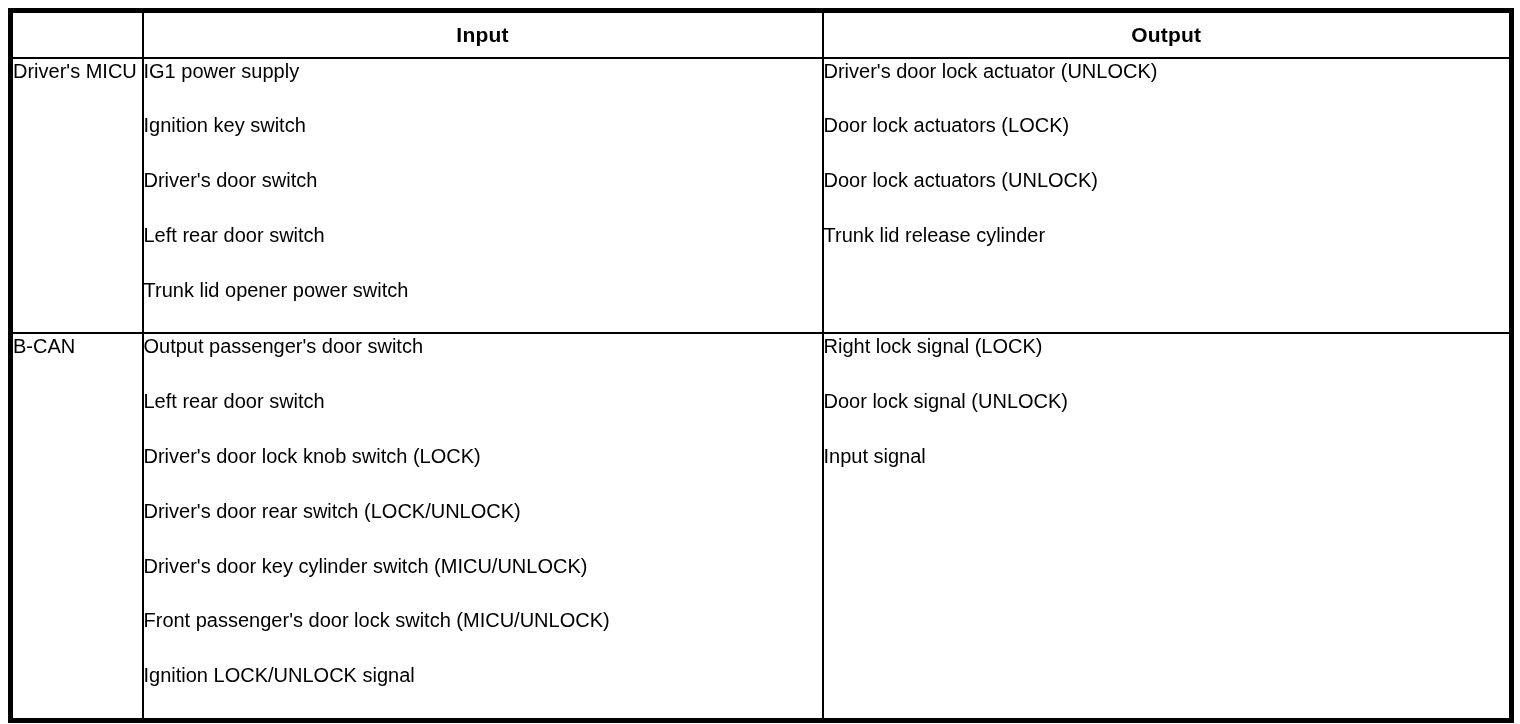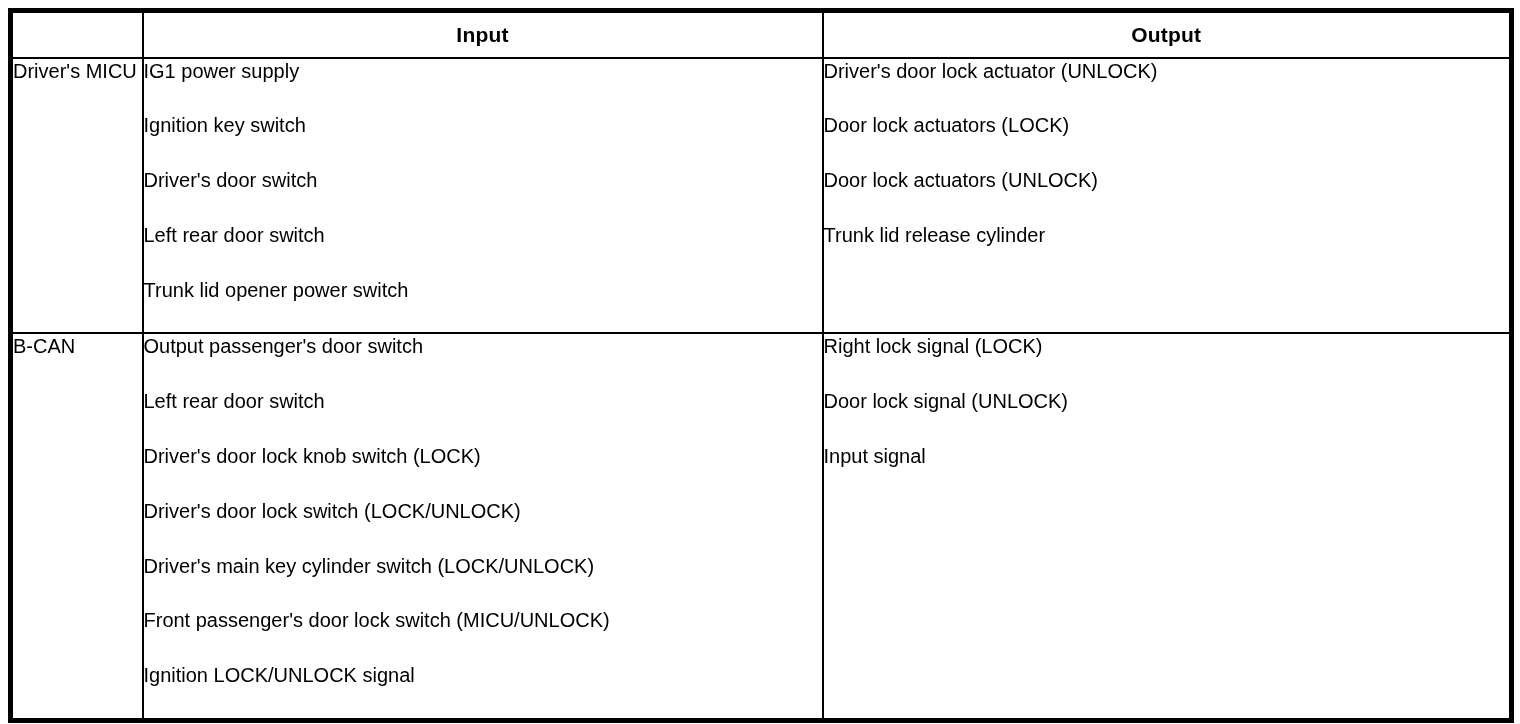--- a/index.html
+++ b/index.html
@@ -104,22 +104,22 @@
             </div>
         </td>
       </tr>
       <tr class="row-bcan">
         <td class="src-cell">B-CAN</td>
         <td class="list-cell">
           <div class="list">
               <div class="line">Output passenger's door switch</div>
               <div class="line">Left rear door switch</div>
               <div class="line">Driver's door lock knob switch (LOCK)</div>
-              <div class="line">Driver's door lock switch (LOCK/UNLOCK)</div>
-              <div class="line">Driver's main key cylinder switch (LOCK/UNLOCK)</div>
+              <div class="line">Driver's door rear switch (LOCK/UNLOCK)</div>
+              <div class="line">Driver's door key cylinder switch (MICU/UNLOCK)</div>
               <div class="line">Front passenger's door lock switch (MICU/UNLOCK)</div>
               <div class="line">Ignition LOCK/UNLOCK signal</div>
             </div>
         </td>
         <td class="list-cell">
           <div class="list">
               <div class="line">Right lock signal (LOCK)</div>
               <div class="line">Door lock signal (UNLOCK)</div>
               <div class="line">Input signal</div>
             </div>

